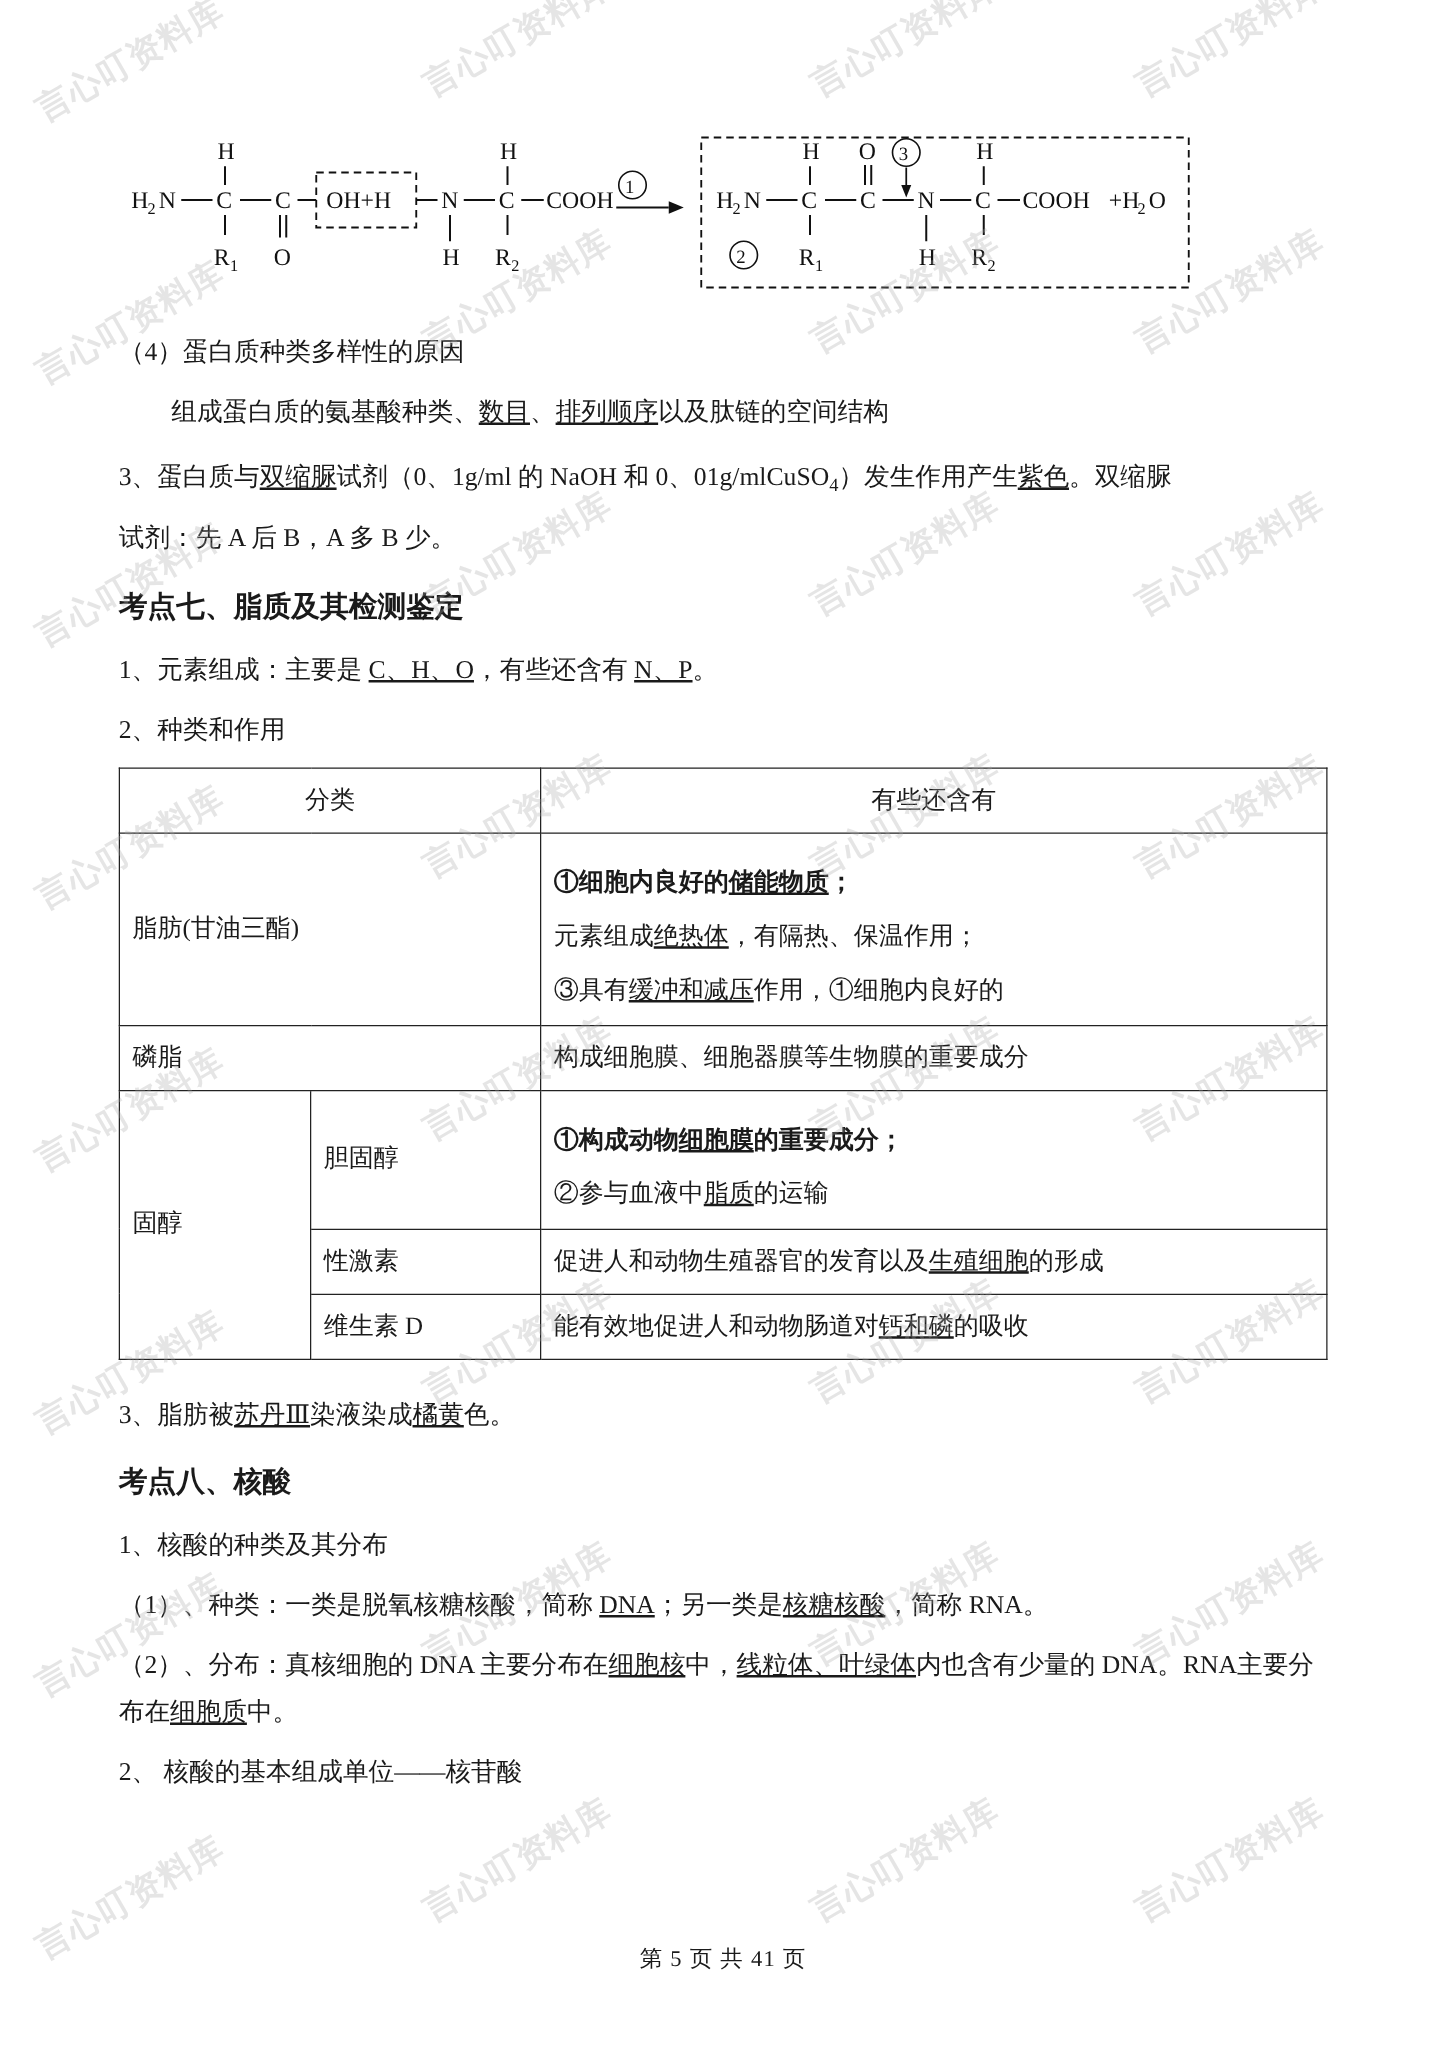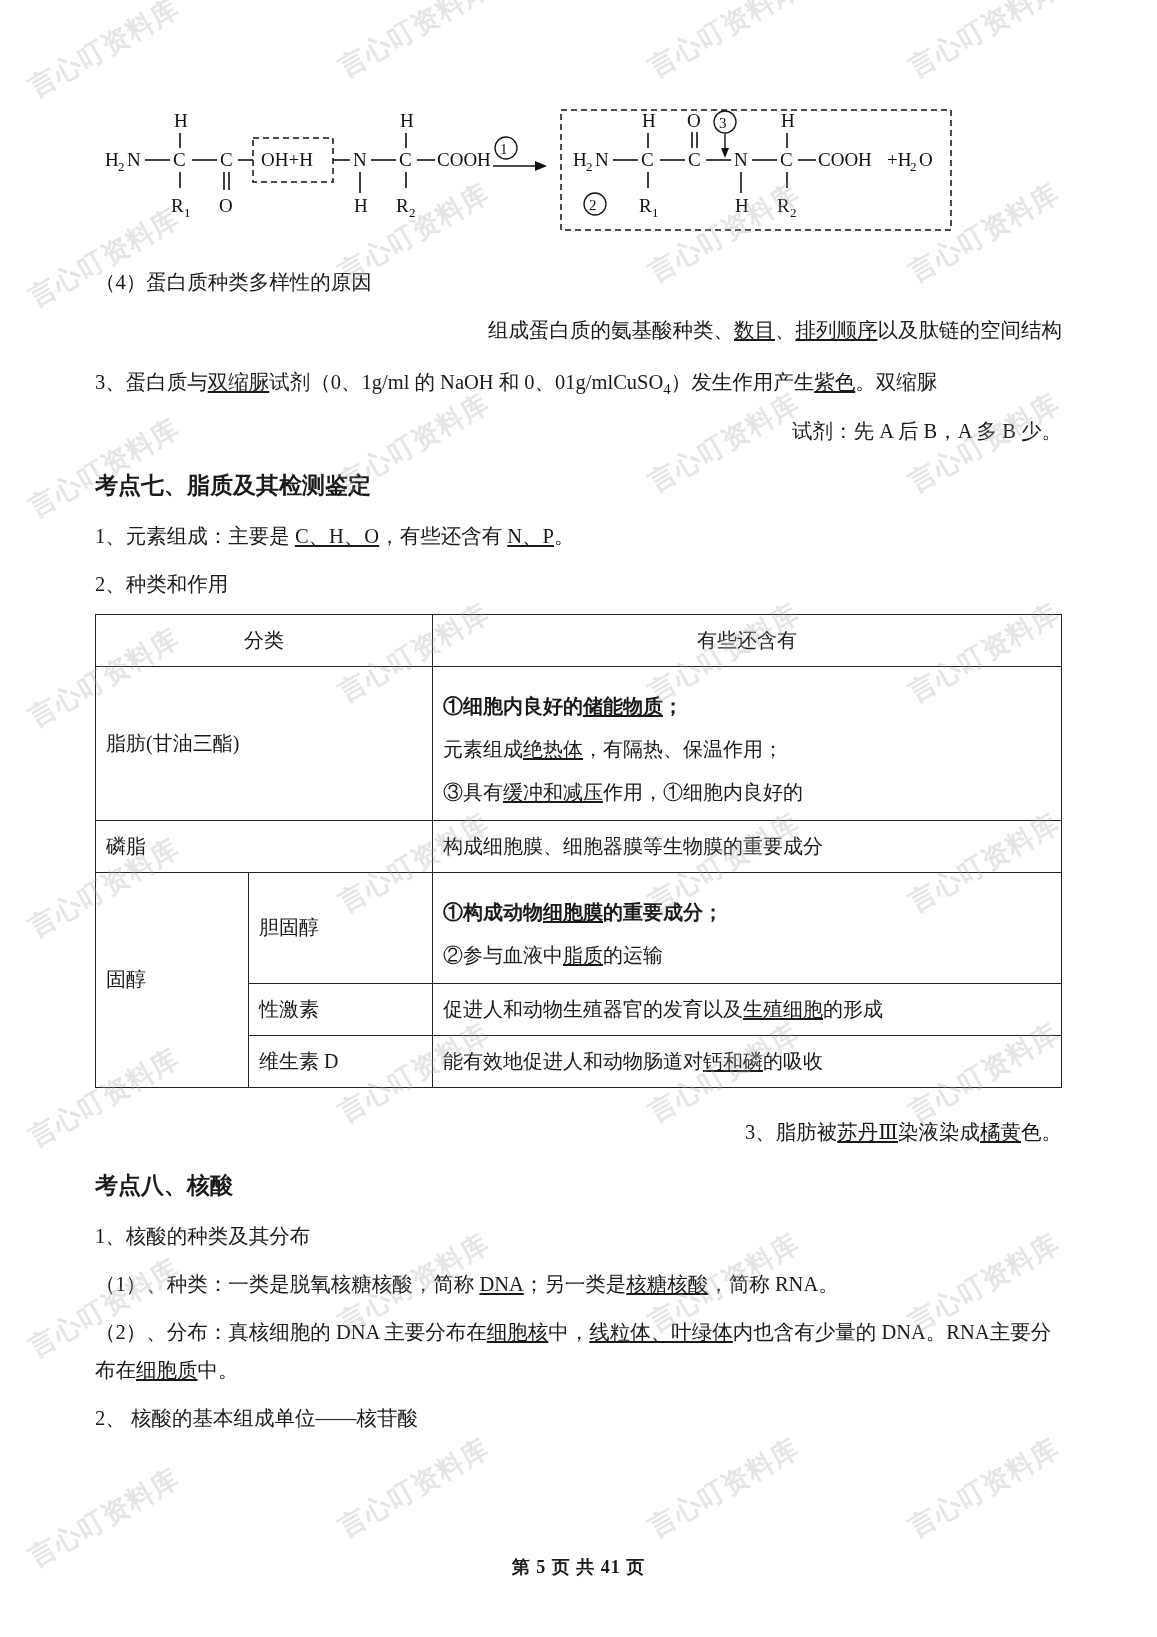--- a/index.html
+++ b/index.html
@@ -49,21 +49,21 @@
   .u { text-decoration: underline; text-underline-offset: 2px; }
   .b { font-weight: bold; }
   .sub { font-size: 0.72em; vertical-align: sub; }
   p { margin: 0 0 9px 0; }
   .hang { padding-left: 42px; }
   .heading {
     font-weight: bold;
     margin: 12px 0 10px 0;
     font-size: 23px;
   }
-  .para { margin: 0 0 14px 0; text-align: right; }
+  .para { margin: 0 0 14px 0; }
   .para2 { margin: 0 0 10px 0; }
 
   
   .chem {
     position: relative;
     height: 150px;
     margin: 0 0 14px 0;
   }
   .chem svg { display: block; }
 
@@ -88,21 +88,21 @@
   .cellline:last-child { margin-bottom: 2px; }
 
   
   .footer {
     position: absolute;
     bottom: 58px;
     left: 0;
     right: 0;
     text-align: center;
     font-size: 18px;
-    font-weight: bold;
+    font-weight: normal;
     font-family: "Liberation Serif", serif;
     z-index: 3;
     letter-spacing: 1px;
   }
 </style>
 </head>
 <body>
 
 <div class="page">
 

